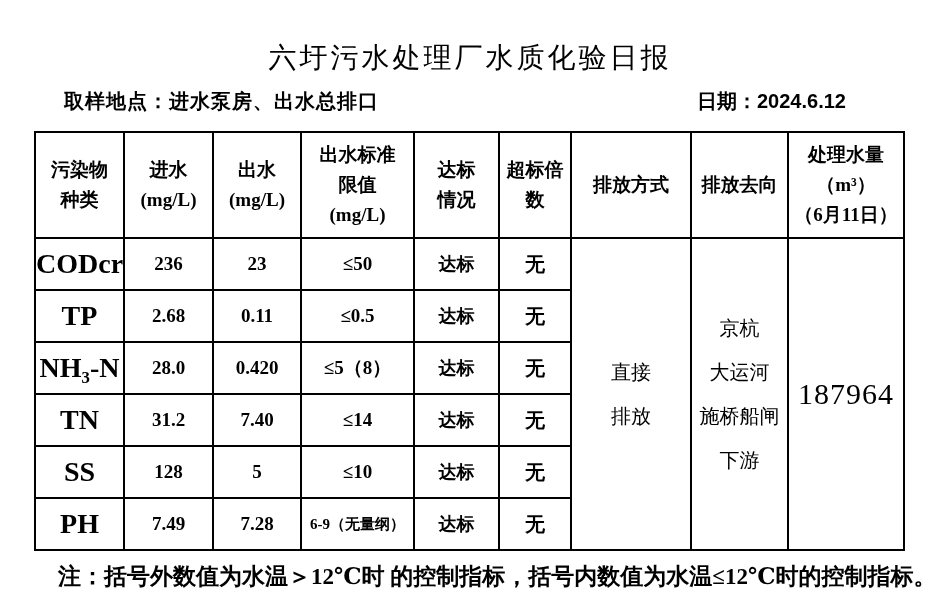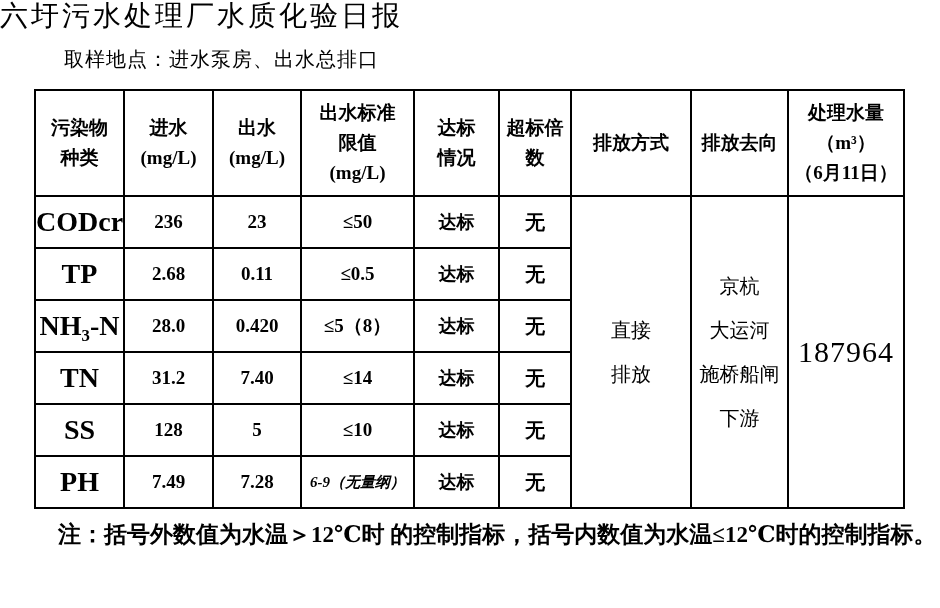--- a/index.html
+++ b/index.html
@@ -7,36 +7,38 @@
   .page {
     position: relative;
     width: 940px;
     height: 608px;
     background: #ffffff;
     color: #000000;
     font-family: "Liberation Serif", "DejaVu Serif", serif;
     overflow: hidden;
   }
   .page-title {
+    margin-top: 42px;
+    text-align: center;
     font-size: 28px;
     font-weight: normal;
     letter-spacing: 3px;
     line-height: 32px;
   }
   .meta-row {
     position: relative;
     margin-top: 14px;
     height: 28px;
   }
   .sampling-location {
     position: absolute;
     left: 64px;
     top: 0;
     font-size: 20px;
-    font-weight: normal;
+    font-weight: bold;
     letter-spacing: 1px;
   }
   .report-date {
     position: absolute;
     left: 697px;
     top: 0;
     font-size: 20px;
     font-weight: bold;
     font-family: "Liberation Sans", "DejaVu Sans", sans-serif;
   }
@@ -61,21 +63,21 @@
     font-weight: bold;
     line-height: 30px;
   }
   .pre { white-space: pre-line; }
   .th-top { vertical-align: top; padding-top: 5px; }
   td { font-size: 19px; font-weight: bold; }
   td.name-cell { font-size: 28px; }
   td.status-cell { font-size: 18px; }
   td.exceed-cell { font-size: 20px; }
   td.limit-cell { white-space: nowrap; }
-  td.limit-small { font-size: 15px; font-style: italic; }
+  td.limit-small { font-size: 15px; }
   td.merged-cell {
     font-size: 20px;
     font-weight: normal;
     line-height: 44px;
   }
   td.volume-cell {
     font-size: 30px;
     font-weight: normal;
     letter-spacing: 1px;
     border-radius: 31px;
@@ -89,20 +91,21 @@
 </style>
 </head>
 <body>
 
 <div class="page">
 
   <h1 class="page-title">六圩污水处理厂水质化验日报</h1>
 
   <div class="meta-row">
     <div class="sampling-location">取样地点：进水泵房、出水总排口</div>
+    <div class="report-date">日期：2024.6.12</div>
   </div>
 
   <table class="report">
     <colgroup>
       <col style="width:89px">
         <col style="width:89px">
         <col style="width:88px">
       <col style="width:113px">
         <col style="width:85px">
         <col style="width:72px">

